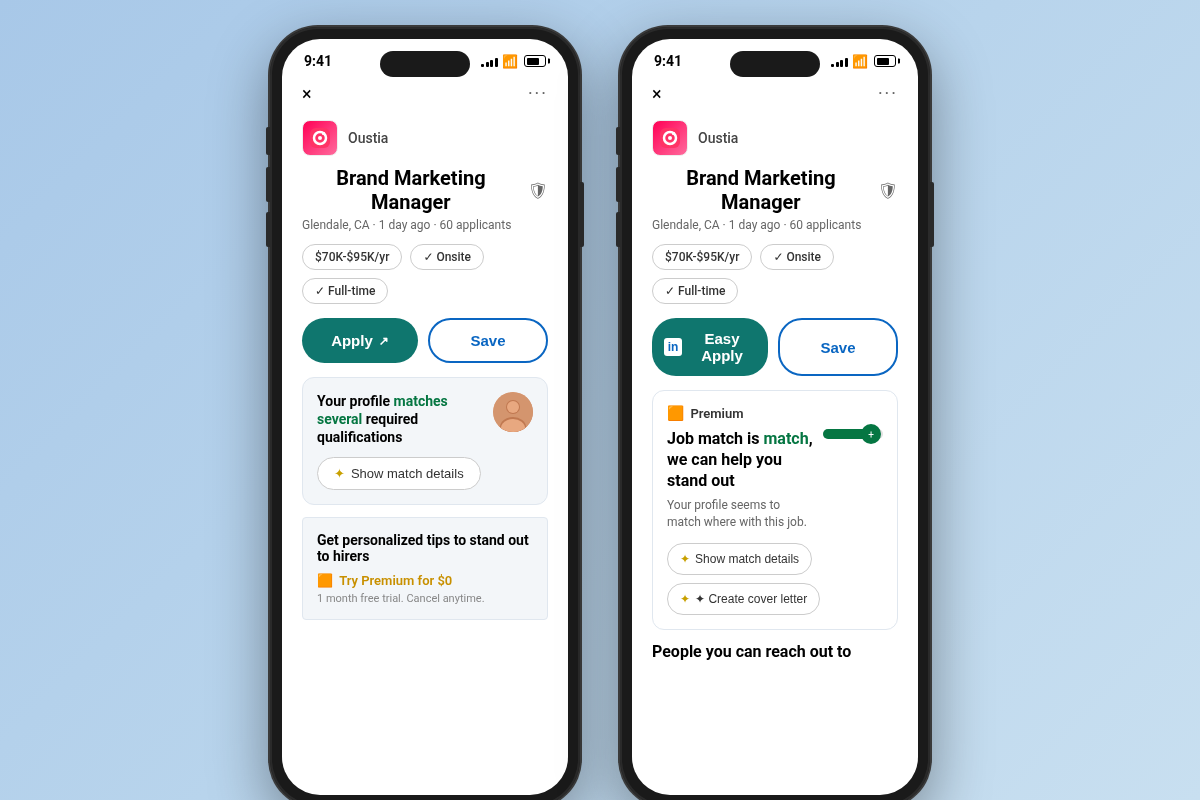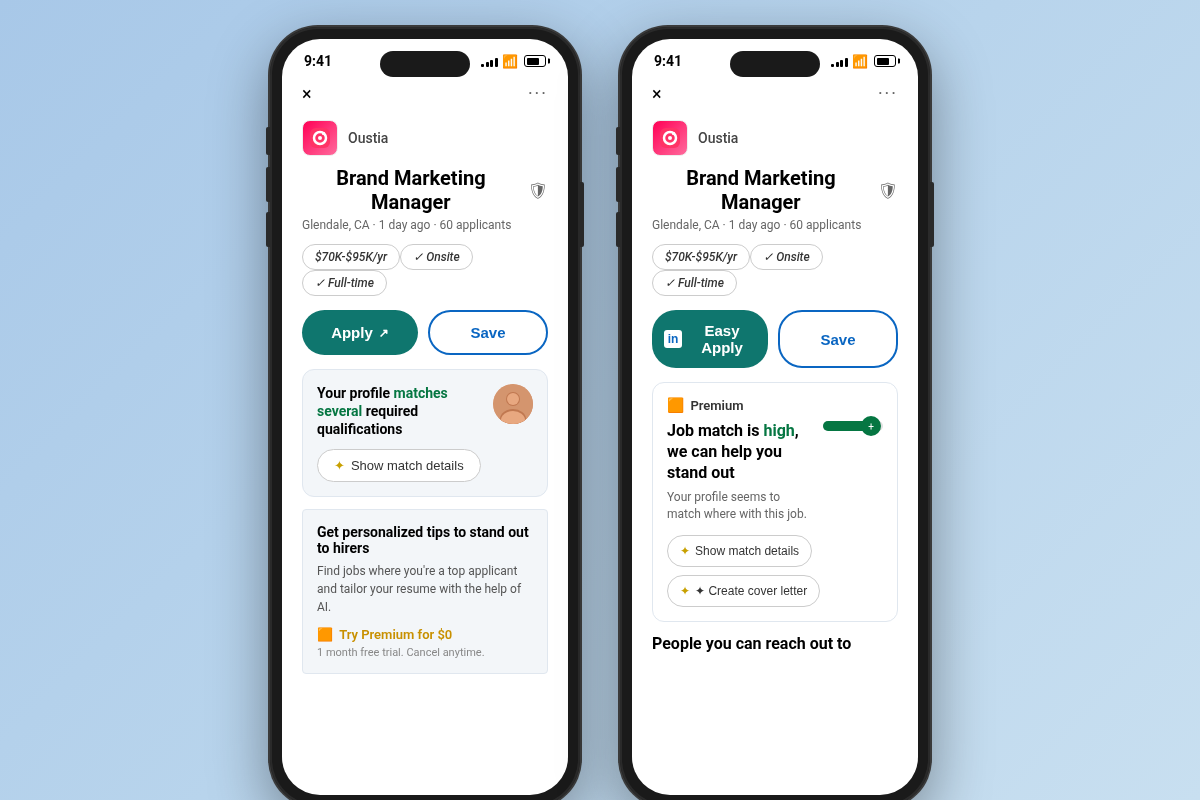--- a/index.html
+++ b/index.html
@@ -242,24 +242,23 @@
 
     .job-meta {
       font-size: 12px;
       color: #666;
       margin-bottom: 12px;
     }
 
     
     .tags-row {
       display: flex;
-      gap: 0;
+      gap: 8px;
       margin-bottom: 14px;
       flex-wrap: wrap;
-      font-style: italic;
     }
 
     .tag {
       padding: 5px 12px;
       border: 1.5px solid #ccc;
       border-radius: 20px;
       font-size: 12px;
       color: #333;
       font-weight: 500;
     }
@@ -625,21 +624,20 @@
           </div>
         </div>
         <button class="show-match-btn">
           <span class="sparkle">✦</span>
           <span>Show match details</span>
         </button>
       </div>
 
       <div class="tips-card">
         <div class="tips-title">Get personalized tips to stand out to hirers</div>
-        <div class="tips-body">Find jobs where you're a top applicant and tailor your resume with the help of AI.</div>
         <div class="try-premium-btn">
           <span>🟧</span>
           <span>Try Premium for $0</span>
         </div>
         <div class="trial-text">1 month free trial. Cancel anytime.</div>
       </div>
     </div>
   </div>
 </div>
 
@@ -712,21 +710,21 @@
       </div>
 
       <div class="premium-card">
         <div class="premium-badge-row">
           <span class="premium-gem">🟧</span>
           <span class="premium-label">Premium</span>
         </div>
         <div class="premium-body">
           <div class="premium-content">
             <div class="job-match-title">
-              <span>Job match is </span><span class="job-match-high">high</span><span>, we can help you stand out</span>
+              <span>Job match is </span><span class="job-match-high">match</span><span>, we can help you stand out</span>
             </div>
             <div class="job-match-desc">Your profile seems to match where with this job.</div>
           </div>
           <div class="match-meter">
             <div class="meter-track">
               <div class="meter-fill">
                 <div class="meter-dot">+</div>
               </div>
             </div>
           </div>

